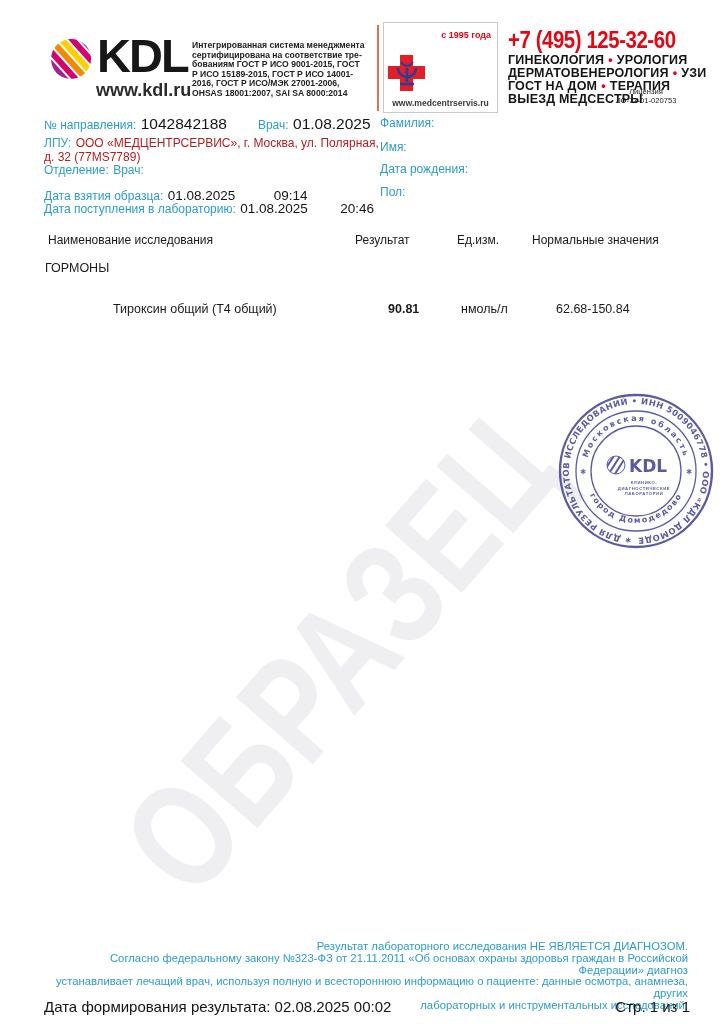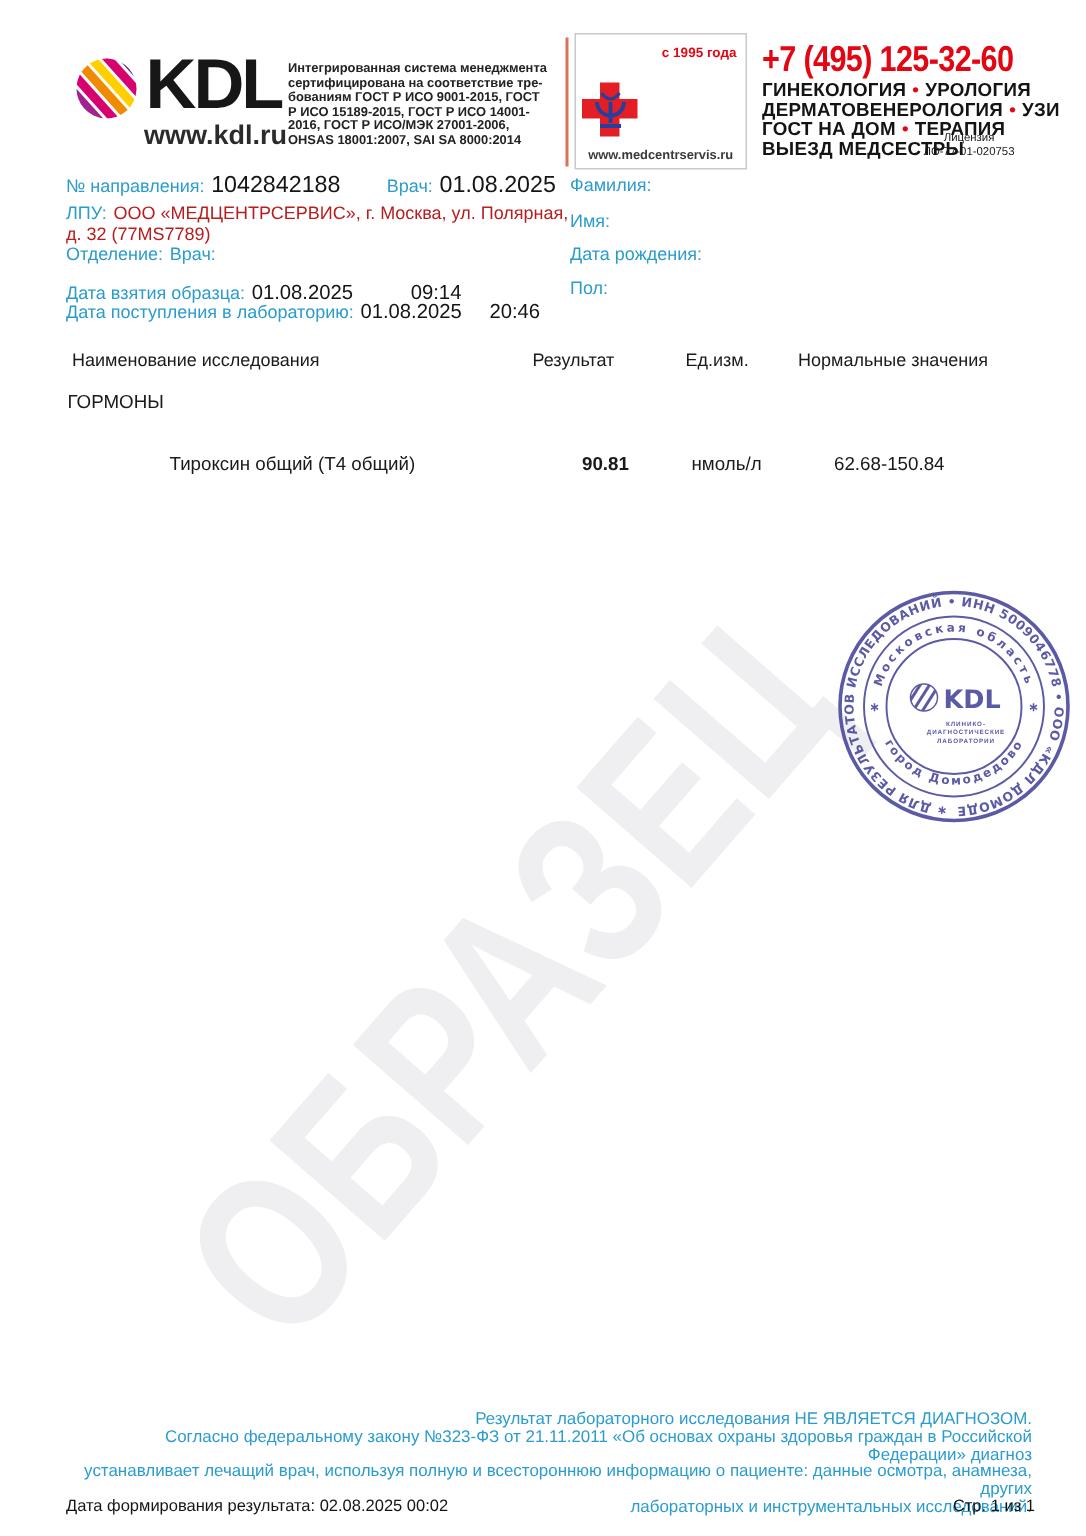--- a/index.html
+++ b/index.html
@@ -60,21 +60,21 @@
   .tbl-section { position:absolute; left:45px; top:261px; font-size:12.5px; color:#1a1a1a; }
   .tbl-row { position:absolute; left:0; top:302px; width:724px; font-size:12.5px; color:#1a1a1a; }
   .td-name { position:absolute; left:68px;margin-left:45px; }
   .td-res  { position:absolute; left:388px; font-weight:bold; }
   .td-unit { position:absolute; left:461px; }
   .td-ref  { position:absolute; left:556px; }
   
   .stamp { position:absolute; left:556px; top:391px; opacity:0.92; }
   
   .disclaimer { position:absolute; left:48px; top:941px; width:640px; font-size:11.3px; line-height:11.8px; color:#2b9ccd;text-align:right; }
-  .foot-line { position:absolute; left:44px; top:998px; width:646px; font-size:11px; color:#141414; }
+  .foot-line { position:absolute; left:44px; top:998px; width:646px; font-size:15px; color:#141414; }
   .foot-page { position:absolute; right:0; top:0; }
 </style>
 </head>
 <body>
 
 <div class="page">
 
   <div class="watermark">ОБРАЗЕЦ</div>
 
   <div class="content">
@@ -160,21 +160,21 @@
       <span class="lbl">Врач:</span>
     </div>
     <div class="row-abs ord5">
       <span class="lbl">Дата взятия образца:</span>
       <span class="dt-val">01.08.2025</span>
       <span class="dt-val" style="margin-left:34px">09:14</span>
     </div>
     <div class="row-abs ord6">
       <span class="lbl">Дата поступления в лабораторию:</span>
       <span class="dt-val">01.08.2025</span>
-      <span class="dt-val" style="margin-left:14px">20:46</span>
+      <span class="dt-val" style="margin-left:28px">20:46</span>
     </div>
 
     <div class="row-abs pat1 lbl">Фамилия:</div>
     <div class="row-abs pat2 lbl">Имя:</div>
     <div class="row-abs pat3 lbl">Дата рождения:</div>
     <div class="row-abs pat4 lbl">Пол:</div>
 
     <div class="tbl-head">
       <span class="th-name">Наименование исследования</span>
       <span class="th-res">Результат</span>

